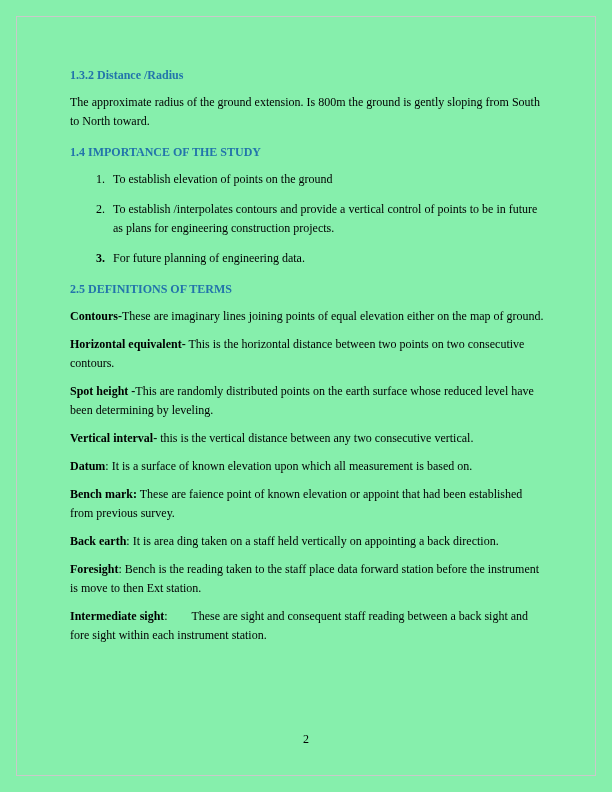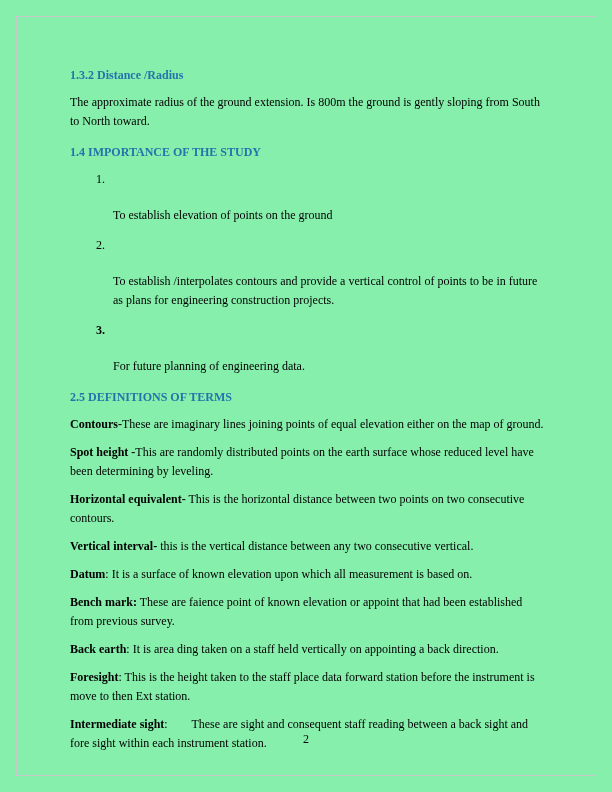--- a/index.html
+++ b/index.html
@@ -59,21 +59,20 @@
     line-height: 19px;
   }
   .li .num {
     flex: 0 0 17px;
   }
   .li .num.bold {
     font-weight: bold;
   }
   .li .li-text {
     flex: 1;
-    margin-top: 36px;
   }
   b.def-term {
     font-weight: bold;
   }
   .footer {
     position: absolute;
     bottom: 46px;
     left: 0;
     width: 100%;
     text-align: center;
@@ -105,33 +104,33 @@
       <div class="li">
         <span class="num bold">3.</span>
         <span class="li-text">For future planning of engineering data.</span>
       </div>
     </div>
 
     <h2 class="heading">2.5 DEFINITIONS OF TERMS</h2>
 
     <p class="def"><b class="def-term">Contours-</b><span class="def-text">These are imaginary lines joining points of equal elevation either on the map of ground.</span></p>
 
+    <p class="def"><b class="def-term">Horizontal equivalent-</b><span class="def-text"> This is the horizontal distance between two points on two consecutive contours.</span></p>
+
     <p class="def"><b class="def-term">Spot height -</b><span class="def-text">This are randomly distributed points on the earth surface whose reduced level have been determining by leveling.</span></p>
-
-    <p class="def"><b class="def-term">Horizontal equivalent-</b><span class="def-text"> This is the horizontal distance between two points on two consecutive contours.</span></p>
 
     <p class="def"><b class="def-term">Vertical interval-</b><span class="def-text"> this is the vertical distance between any two consecutive vertical.</span></p>
 
     <p class="def"><b class="def-term">Datum</b><span class="def-text">: It is a surface of known elevation upon which all measurement is based on.</span></p>
 
     <p class="def"><b class="def-term">Bench mark:</b><span class="def-text"> These are faience point of known elevation or appoint that had been established from previous survey.</span></p>
 
 
     <p class="def"><b class="def-term">Back earth</b><span class="def-text">: It is area ding taken on a staff held vertically on appointing a back direction.</span></p>
 
-    <p class="def"><b class="def-term">Foresight</b><span class="def-text">: This is the height taken to the staff place data forward station before the instrument is move to then Ext station.</span></p>
+    <p class="def"><b class="def-term">Foresight</b><span class="def-text">: Bench is the reading taken to the staff place data forward station before the instrument is move to then Ext station.</span></p>
 
     <p class="def"><b class="def-term">Intermediate sight</b><span class="def-text">:        These are sight and consequent staff reading between a back sight and fore sight within each instrument station.</span></p>
 
   </div>
 
   <div class="footer">2</div>
 </div>
 
 </body></html>

